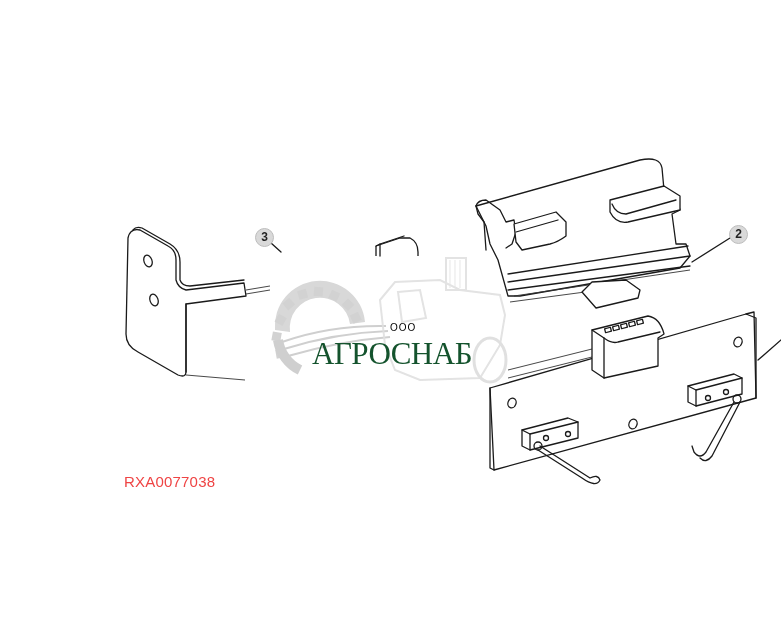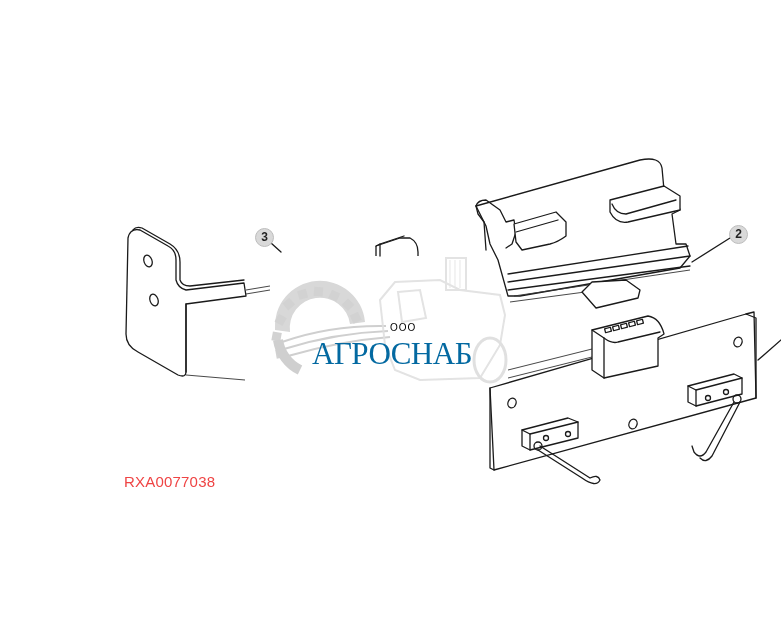--- a/index.html
+++ b/index.html
@@ -3,21 +3,21 @@
 <meta charset="utf-8">
 <style>
   html, body { margin: 0; padding: 0; background: #ffffff; }
   body { width: 781px; height: 641px; position: relative; overflow: hidden; font-family: "Liberation Sans", sans-serif; }
   .canvas { position: absolute; left: 0; top: 0; width: 781px; height: 641px; }
   .figure-id { position: absolute; left: 124px; top: 473px; font-size: 15px; color: #ef4444; letter-spacing: 0.2px; font-family: "Liberation Sans", sans-serif; }
   .callout { position: absolute; width: 17px; height: 17px; border-radius: 50%; background: #d9d9d9; border: 1px solid #bdbdbd; font-size: 12px; font-weight: bold; color: #222; text-align: center; line-height: 17px; font-family: "Liberation Sans", sans-serif; }
   .callout-3 { left: 255px; top: 228px; }
   .callout-2 { left: 729px; top: 225px; }
   .wm-ooo { position: absolute; left: 390px; top: 322px; font-size: 10px; color: #000000; letter-spacing: 1px; font-family: "Liberation Sans", sans-serif; }
-  .wm-name { position: absolute; left: 312px; top: 336px; font-size: 31px; color: #0369a1; font-family: "Liberation Serif", serif; letter-spacing: -0.5px; }
+  .wm-name { position: absolute; left: 312px; top: 336px; font-size: 31px; color: #14532d; font-family: "Liberation Serif", serif; letter-spacing: -0.5px; }
   svg .ln { fill: none; stroke: #1a1a1a; stroke-width: 1.3; stroke-linejoin: round; stroke-linecap: round; }
   svg .fl { fill: #ffffff; stroke: #1a1a1a; stroke-width: 1.3; stroke-linejoin: round; }
   svg .thin { fill: none; stroke: #333; stroke-width: 0.9; }
   svg .wm { fill: #d8d8d8; stroke: none; }
   svg .wmline { fill: none; stroke: #cfcfcf; stroke-width: 2; }
 </style>
 </head>
 <body>
 
 <div class="canvas">

